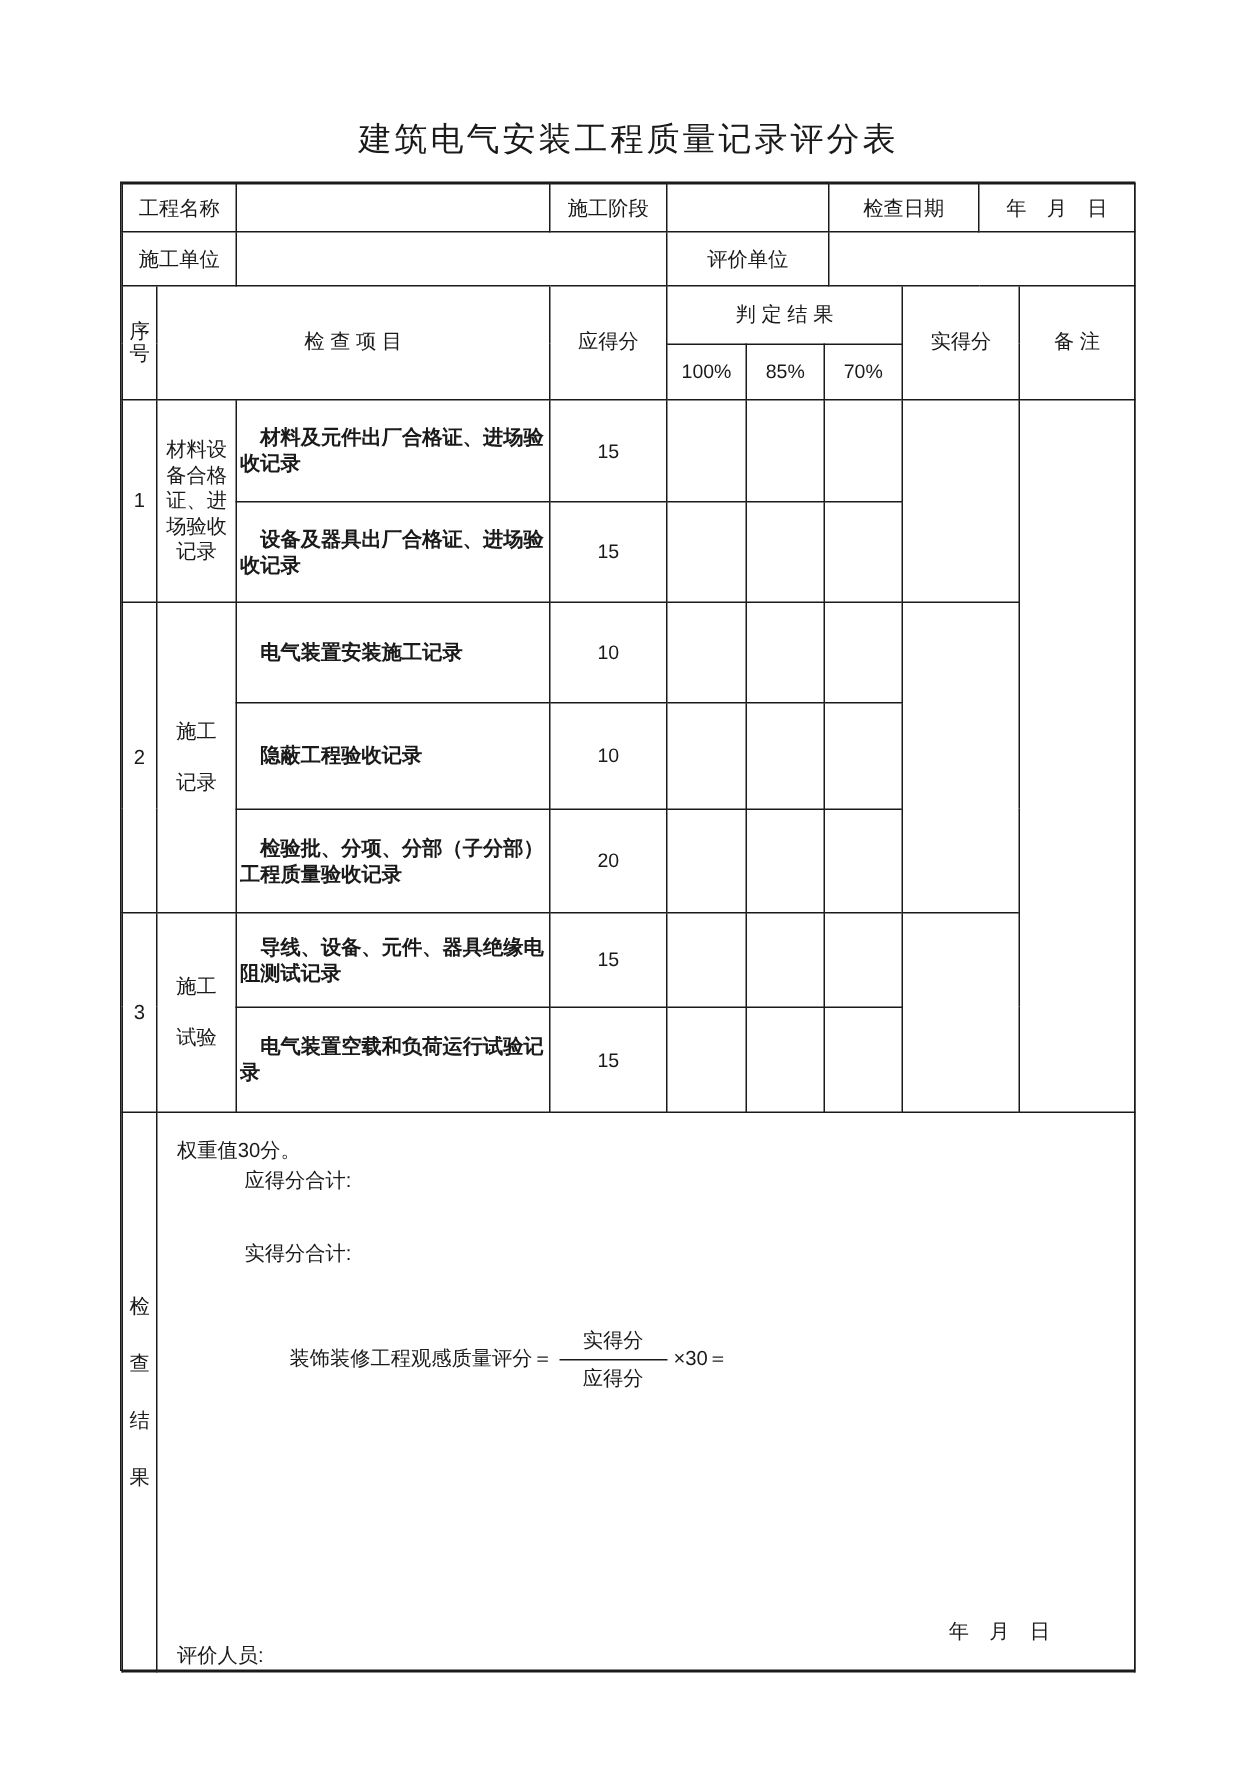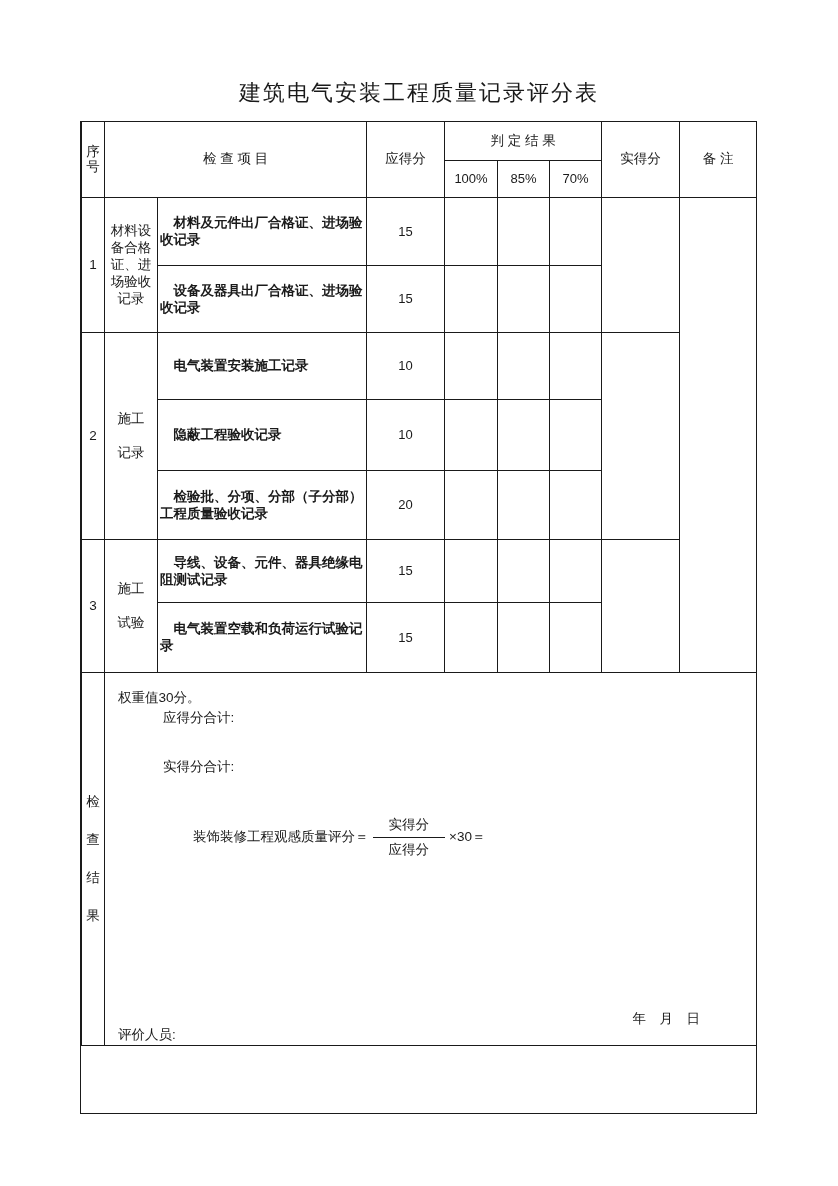--- a/index.html
+++ b/index.html
@@ -59,20 +59,34 @@
   <table class="tbl-a">
     <colgroup>
       <col style="width:76px">
         <col style="width:209px">
         <col style="width:78px">
       <col style="width:108px">
         <col style="width:100px">
         <col style="width:104px">
     </colgroup>
     <tbody>
+        <tr style="height:32px">
+      <td>工程名称</td>
+      <td></td>
+      <td>施工阶段</td>
+      <td></td>
+      <td>检查日期</td>
+      <td>年　月　日</td>
+    </tr>
+    <tr style="height:36px">
+      <td>施工单位</td>
+      <td colspan="2"></td>
+      <td>评价单位</td>
+      <td colspan="2"></td>
+    </tr>
   </tbody>
     </table>
 
   <table class="tbl-b">
     <colgroup>
       <col style="width:23px">
         <col style="width:53px">
         <col style="width:209px">
         <col style="width:78px">
       <col style="width:53px">

